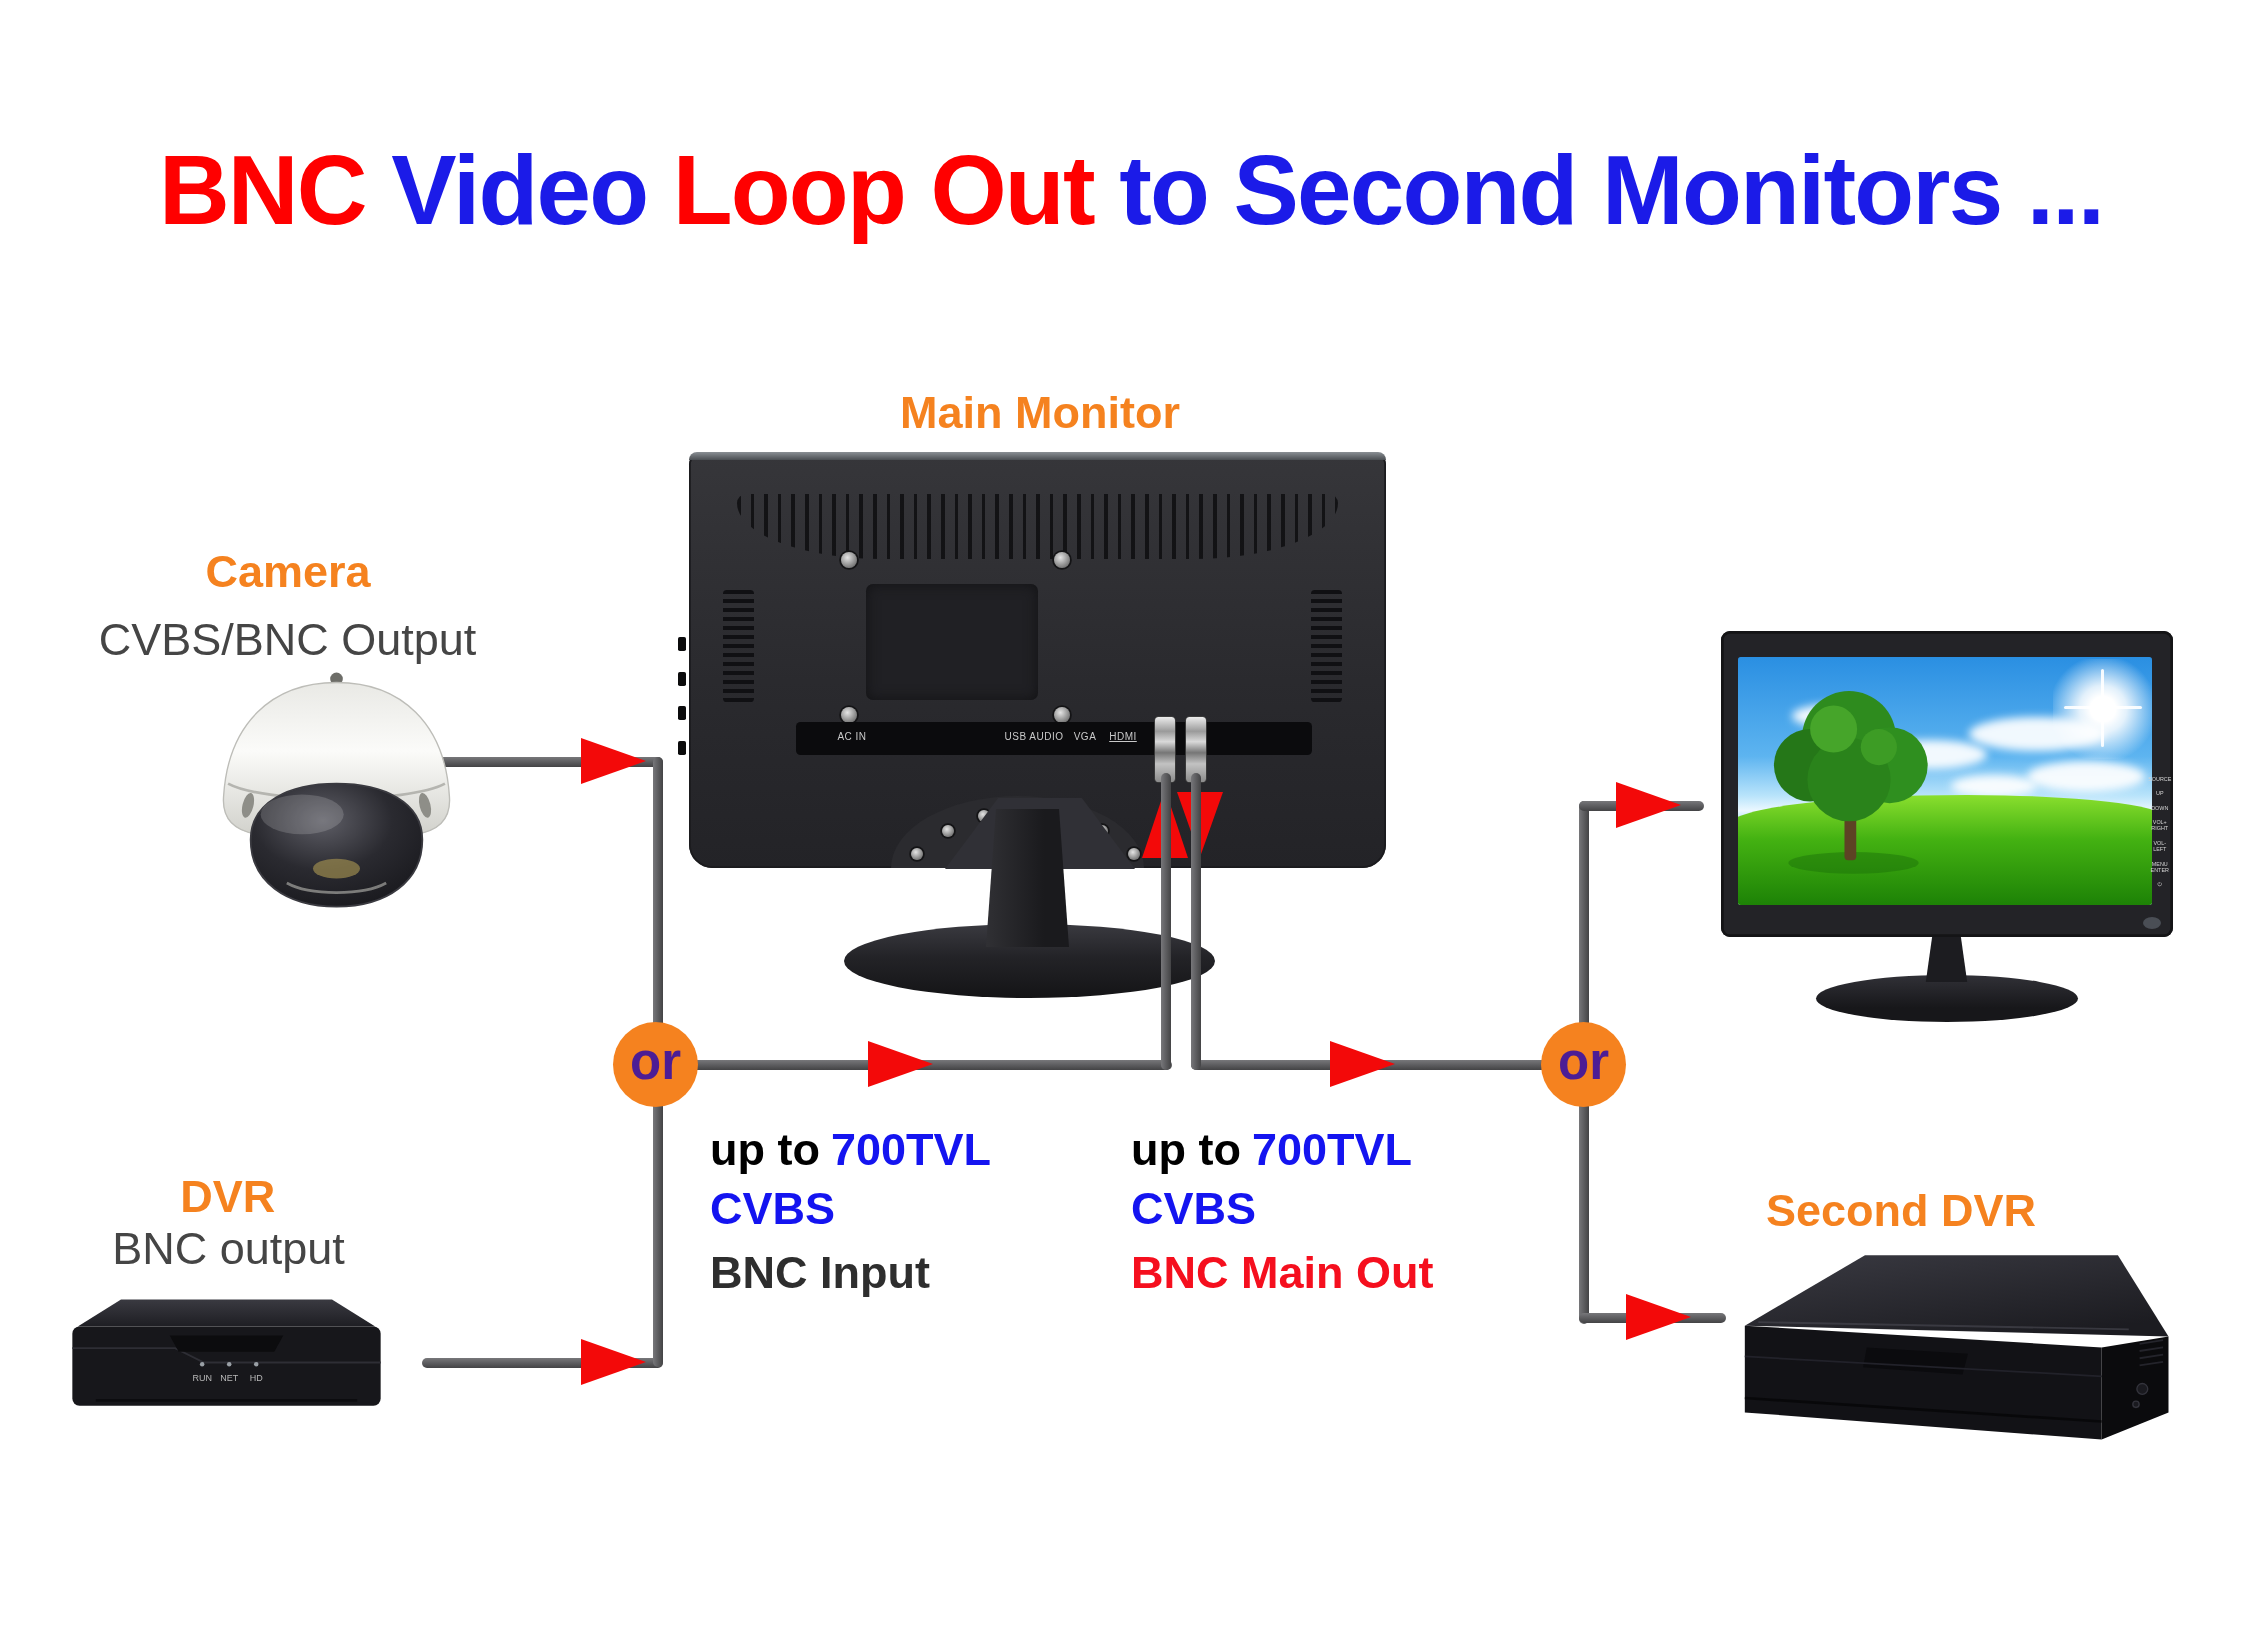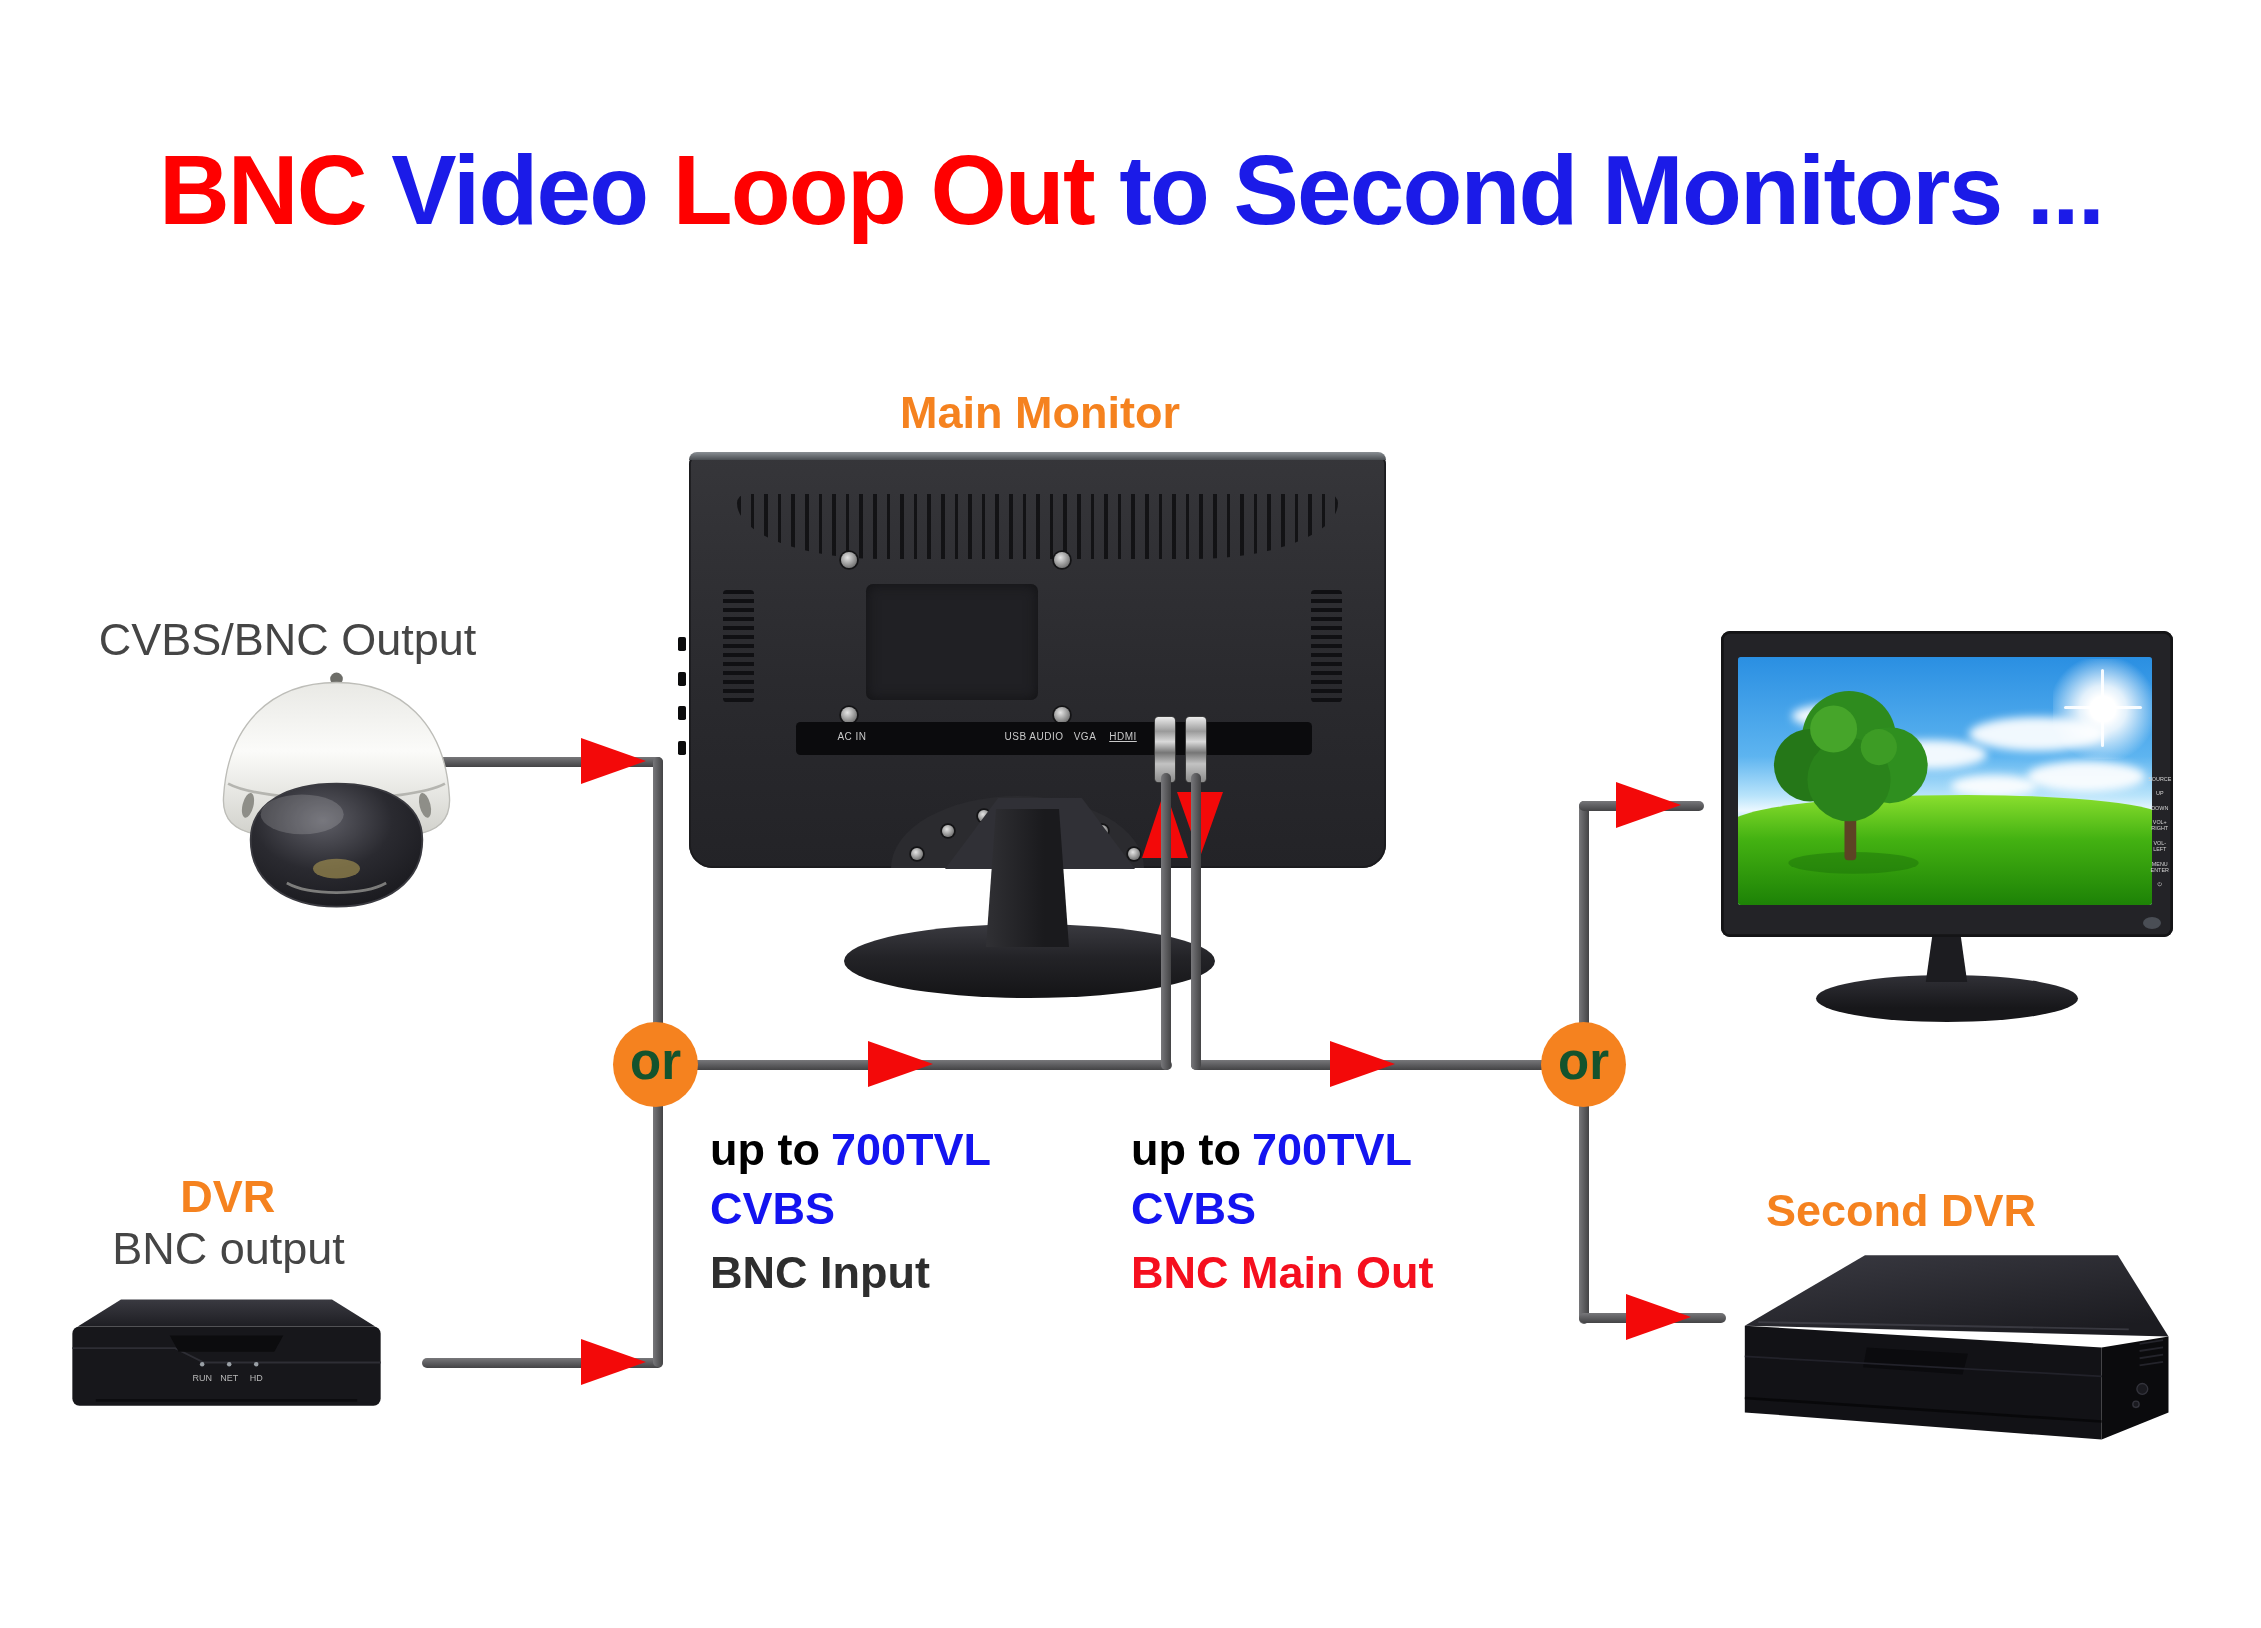--- a/index.html
+++ b/index.html
@@ -35,21 +35,21 @@
   .arrow-right{position:absolute;width:0;height:0;
     border-top:23.5px solid transparent;border-bottom:23.5px solid transparent;
     border-left:65px solid var(--arrow);}
   .arrow-up{position:absolute;width:0;height:0;z-index:20;
     border-left:23.5px solid transparent;border-right:23.5px solid transparent;
     border-bottom:69px solid var(--arrow);}
   .arrow-down{position:absolute;width:0;height:0;z-index:20;
     border-left:23.5px solid transparent;border-right:23.5px solid transparent;
     border-top:65px solid var(--arrow);}
   .or-badge{position:absolute;width:85px;height:85px;border-radius:50%;background:var(--orange);
-    color:#14532d;font-size:51px;font-weight:bold;display:flex;align-items:center;justify-content:center;
+    color:#4c1d95;font-size:51px;font-weight:bold;display:flex;align-items:center;justify-content:center;
     padding-bottom:5.4px;box-sizing:border-box;z-index:15;}
   .cable{z-index:30;}
   
   .spec-block{position:absolute;width:452px;text-align:left;}
   .spec-line{font-size:45px;font-weight:bold;line-height:59px;color:#000;}
   .spec-prefix{color:#000;margin-right:11px;}
   .spec-blue{color:var(--s-blue);}
   .spec-dark{color:var(--dark-text);}
   .spec-red{color:var(--l-red);}
   
@@ -176,20 +176,21 @@
     <div class="screw screw-sm" style="left:407px;top:373px;"></div>
     <div class="screw screw-sm" style="left:439px;top:396px;"></div>
     <div class="mm-hinge"></div>
     <div class="mm-neck"></div>
     <div class="mm-btn" style="top:185px;"></div>
     <div class="mm-btn" style="top:220px;"></div>
     <div class="mm-btn" style="top:254px;"></div>
     <div class="mm-btn" style="top:289px;"></div>
   </div>
 
+  <div class="device-label" style="left:62px;top:546px;">Camera</div>
   <div class="device-sublabel" style="left:34px;top:614px;">CVBS/BNC Output</div>
   <svg class="dev-svg" style="left:201px;top:668px;" width="271" height="244" viewBox="0 0 300 270">
     <defs>
       <linearGradient id="camBody" x1="0" y1="0" x2="0" y2="1">
         <stop offset="0" stop-color="#e9e9e5"></stop>
           <stop offset="0.45" stop-color="#fbfbf9"></stop>
           <stop offset="1" stop-color="#d2d2cc"></stop>
       </linearGradient>
       <radialGradient id="camDome" cx="0.42" cy="0.3" r="0.9">
         <stop offset="0" stop-color="#5e5e66"></stop>

